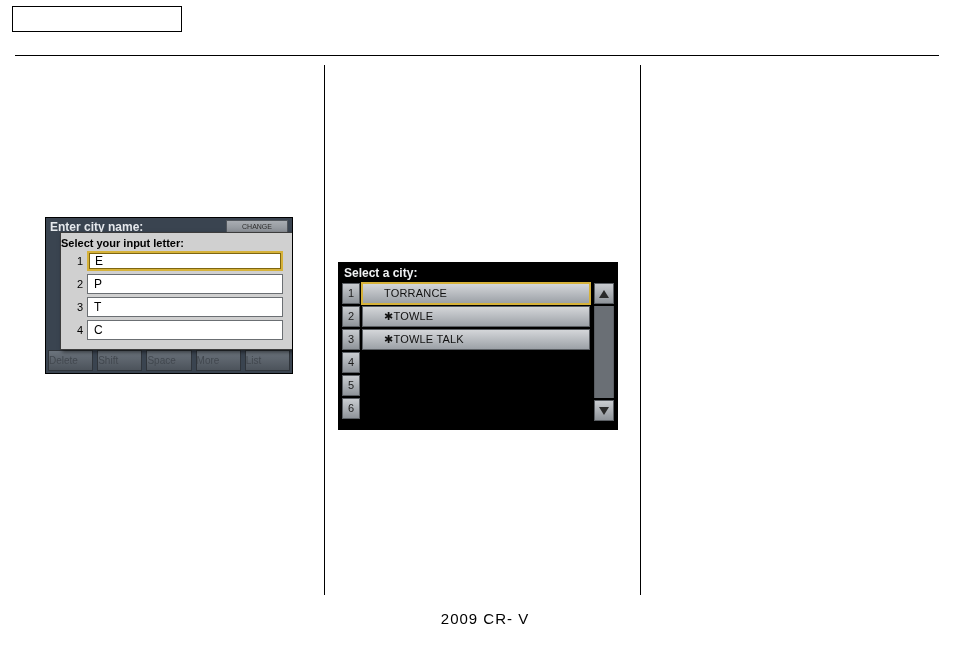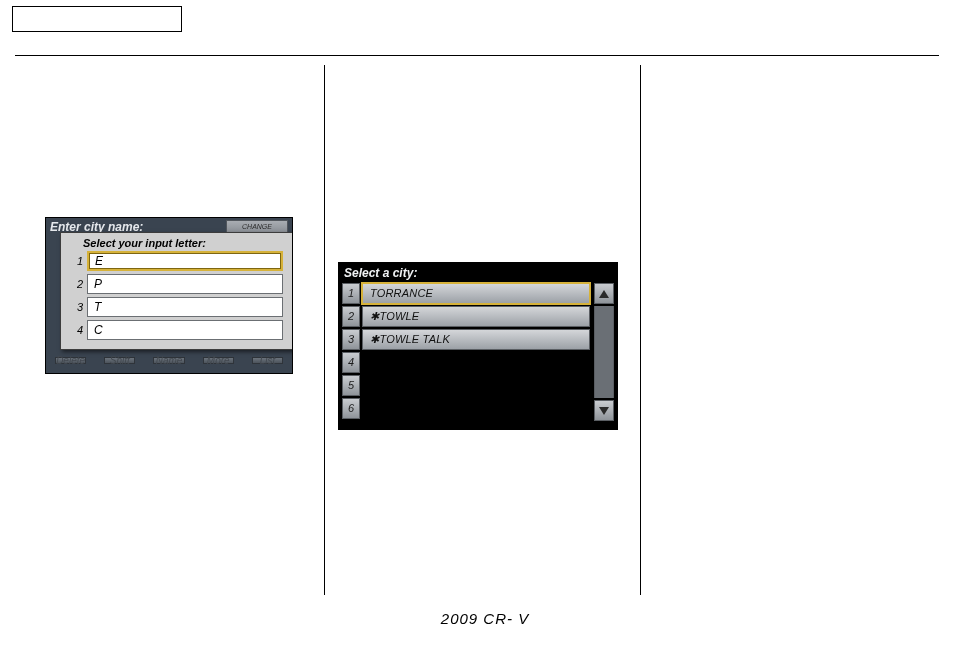--- a/index.html
+++ b/index.html
@@ -8,21 +8,20 @@
     width: 954px;
     height: 652px;
     font-family: Arial, Helvetica, sans-serif;
     background: #fff;
     color: #000;
   }
   .page {
     position: relative;
     width: 760px;
     height: 652px;
-    font-style: italic;
   }
   .top-box {
     position: absolute;
     left: 12px;
     top: 6px;
     width: 168px;
     height: 24px;
     border: 1px solid #000;
     background: #fff;
   }
@@ -98,43 +97,42 @@
   .s1-bottom {
     position: absolute;
     left: 0;
     bottom: 0;
     width: 100%;
     height: 25px;
     display: flex;
   }
   .s1-bottom .bbtn {
     flex: 1;
-    margin: 9px;
+    margin: 2px;
     background: linear-gradient(#6b737c, #4c535b);
     border: 1px solid #2f343a;
     display: flex;
     align-items: center;
-    justify-content: center;
     color: #42484f;
     font-size: 10px;
   }
   .s1-popup {
     position: absolute;
     left: 14px;
     top: 14px;
     width: 232px;
     height: 116px;
     background: #d0d0d0;
     border: 1px solid #3c3c3c;
     box-shadow: 2px 2px 4px rgba(0,0,0,0.55);
   }
   .s1-pop-title {
     font-size: 11px;
     font-weight: bold;
-    padding: 4px 6px 2px 22px;
+    padding: 4px 6px 2px 0;
     color: #000;
   }
   .s1-rows {
     padding: 0 10px 0 26px;
   }
   .s1-row {
     position: relative;
     height: 20px;
     margin-bottom: 3px;
   }
@@ -213,21 +211,21 @@
   .s2-row .cell {
     position: absolute;
     left: 20px;
     top: 0;
     right: 24px;
     height: 21px;
     background: linear-gradient(#d4d6d9, #9ca1a7);
     border: 1px solid #5a5e63;
     box-sizing: border-box;
     line-height: 19px;
-    padding-left: 7px;
+    padding-left: 21px;
     font-size: 11px;
     color: #111;
     letter-spacing: .2px;
   }
   .s2-row.hl .cell {
     outline: 2px solid #d6b23a;
     outline-offset: -1px;
   }
   .s2-scroll-up, .s2-scroll-down {
     position: absolute;
@@ -288,21 +286,21 @@
     </div>
 
     <div class="s1-bottom">
       <div class="bbtn">
           <span>Delete</span>
         </div>
       <div class="bbtn">
           <span>Shift</span>
         </div>
       <div class="bbtn">
-          <span>Name</span>
+          <span>Space</span>
         </div>
       <div class="bbtn">
           <span>More</span>
         </div>
       <div class="bbtn">
           <span>List</span>
         </div>
     </div>
 
     <div class="s1-popup">

